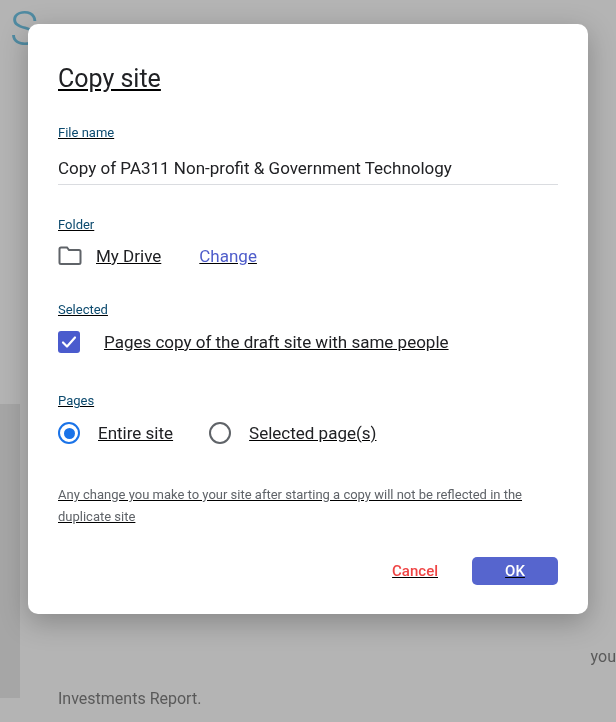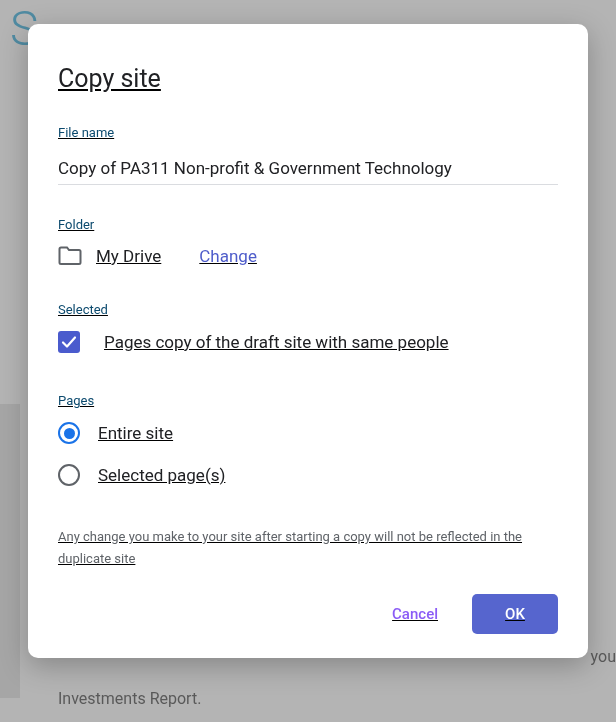--- a/index.html
+++ b/index.html
@@ -125,22 +125,22 @@
     .checkbox svg {
       width: 16px;
       height: 16px;
     }
     .checkbox-label {
       font-size: 17px;
       color: #202124;
     }
     .radio-group {
       display: flex;
-      flex-direction: column;
-      gap: 20px;
+      flex-direction: row;
+      gap: 36px;
       margin-bottom: 40px;
     }
     .radio-row {
       display: flex;
       align-items: center;
       gap: 18px;
       cursor: pointer;
     }
     .radio {
       width: 22px;
@@ -176,36 +176,36 @@
     }
     .button-row {
       display: flex;
       justify-content: flex-end;
       gap: 20px;
       align-items: center;
     }
     .btn-cancel {
       background: transparent;
       border: none;
-      color: #8b5cf6;
+      color: #ef4444;
       font-size: 15px;
       padding: 10px 14px;
       cursor: pointer;
       font-family: inherit;
       border-radius: 4px;
       font-weight: 500;
     }
     .btn-ok {
       background: #5665ce;
       border: none;
       color: #fff;
       font-size: 15px;
       padding: 0;
       width: 86px;
-      height: 40px;
+      height: 28px;
       cursor: pointer;
       font-family: inherit;
       border-radius: 5px;
       font-weight: 500;
     }
   </style>
 </head>
 <body>
 
 <div class="bg-content">S</div>

